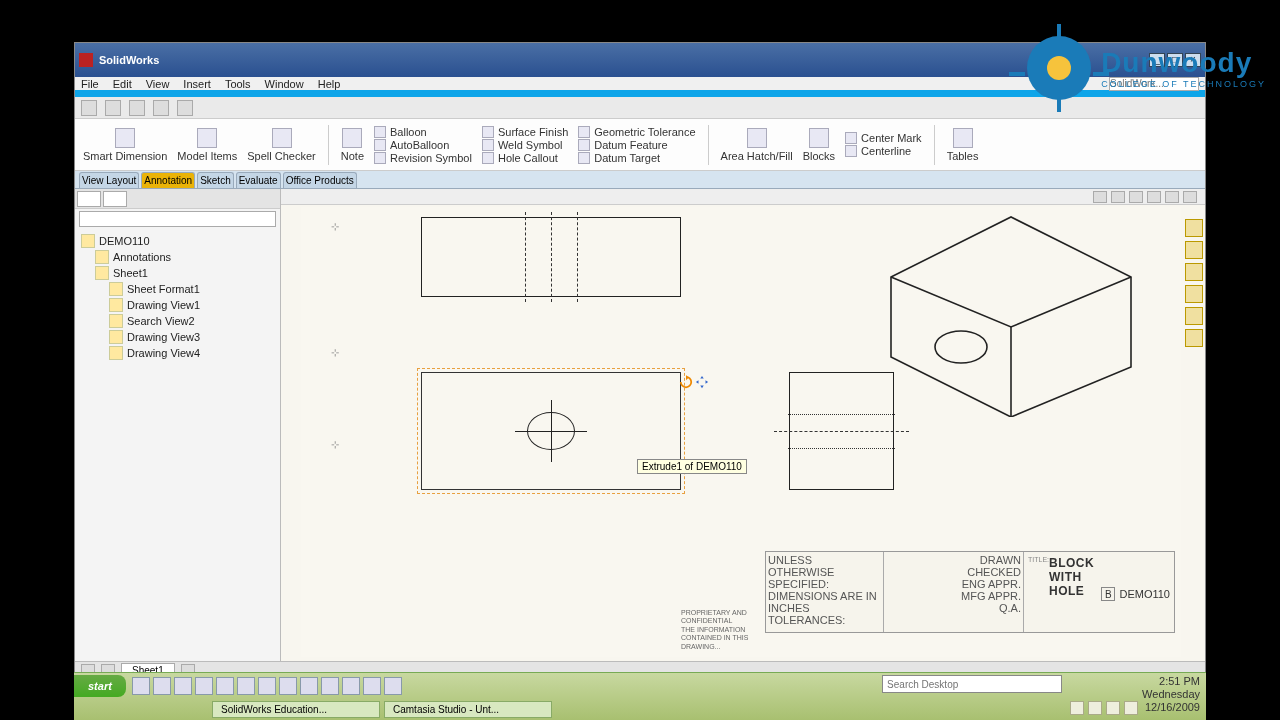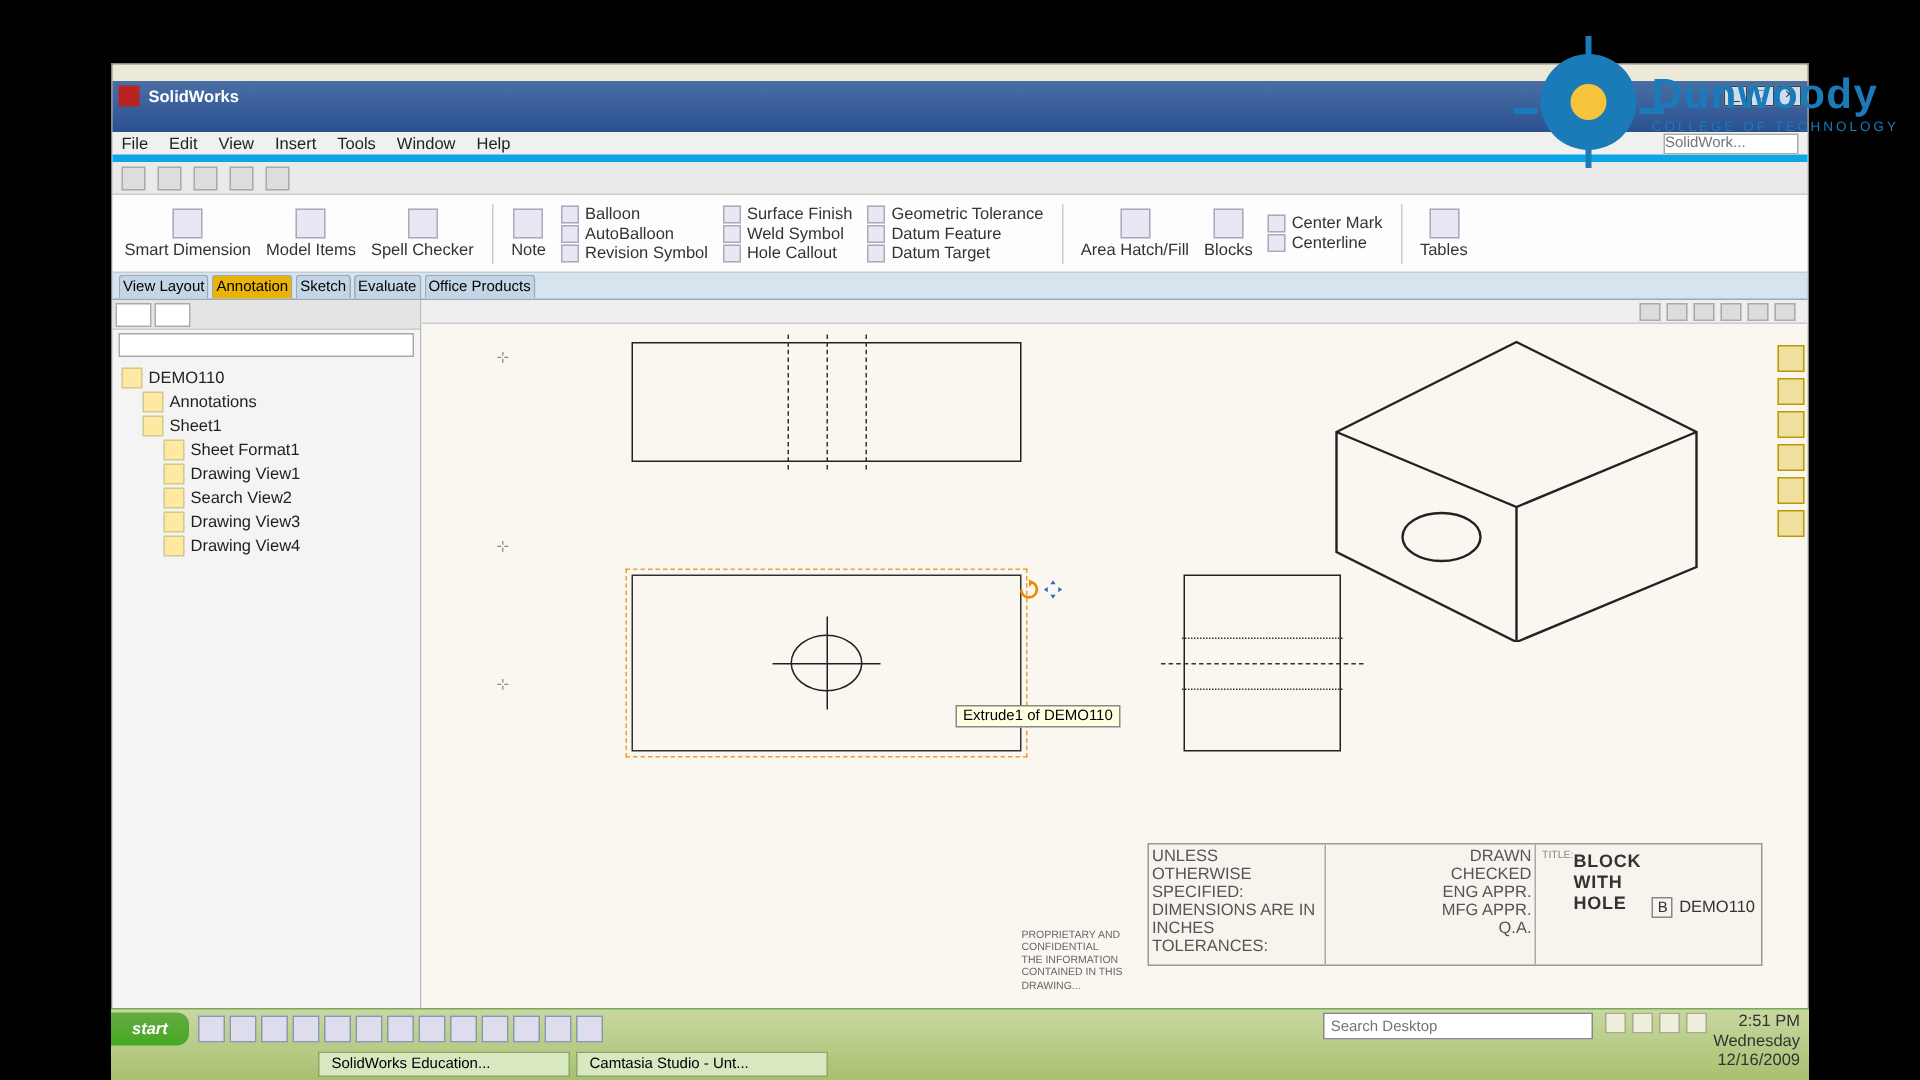--- a/index.html
+++ b/index.html
@@ -1,23 +1,23 @@
 <!DOCTYPE html>
 <html><head>
 <meta charset="utf-8">
 <style>
 * { margin: 0; padding: 0; box-sizing: border-box; font-family: Tahoma, sans-serif; font-size: 11px; }
 body { background: #000; width: 1280px; height: 720px; position: relative; }
 .app-window { position: absolute; left: 74px; top: 42px; width: 1132px; height: 640px; background: #ece9d8; border: 1px solid #888; }
-.titlebar { height: 18px; background: linear-gradient(#4a6fa5, #2a5090); display: flex; align-items: flex-end; padding: 17px 4px; color: #fff; margin-top: 11px; }
+.titlebar { height: 18px; background: linear-gradient(#4a6fa5, #2a5090); display: flex; align-items: center; padding: 17px 4px; color: #fff; }
 .titlebar .logo { width: 14px; height: 14px; background: #b22; margin-right: 6px; }
 .titlebar .title { font-weight: bold; }
 .titlebar .winbtns { margin-left: auto; display: flex; gap: 2px; }
 .titlebar .winbtns span { width: 16px; height: 14px; background: #cde; border: 1px solid #345; text-align: center; line-height: 12px; font-size: 10px; color: #234; }
-.menubar { height: 20px; background: #f0f0f0; display: flex; align-items: center; padding: 4px 6px; gap: 14px; border-bottom: 5px solid #0ea5e9; }
+.menubar { height: 20px; background: #f0f0f0; display: flex; align-items: center; padding: 4px 6px; gap: 14px; border-bottom: 7px solid #0ea5e9; }
 .menubar span { color: #222; }
 .toolbar1 { height: 22px; background: #eaeaea; display: flex; align-items: center; padding: 0 6px; gap: 8px; border-bottom: 1px solid #ccc; }
 .toolbar1 .tbicon { width: 16px; height: 16px; background: #ddd; border: 1px solid #aaa; }
 .ribbon { height: 52px; background: #fdfdfd; display: flex; align-items: center; padding: 0 8px; gap: 10px; border-bottom: 1px solid #ccc; }
 .ribbon .rbtn { display: flex; flex-direction: column; align-items: center; font-size: 10px; color: #333; }
 .ribbon .rbtn .ricon { width: 20px; height: 20px; background: #e8e8f4; border: 1px solid #aab; margin-bottom: 2px; }
 .ribbon .rsmall { display: flex; flex-direction: column; gap: 1px; font-size: 10px; color: #333; }
 .ribbon .rsmall div { display: flex; align-items: center; gap: 4px; }
 .ribbon .rsmall .ricon-s { width: 12px; height: 12px; background: #e8e8f4; border: 1px solid #aab; }
 .tabstrip { height: 18px; background: #d6e4f0; display: flex; align-items: flex-end; padding: 0 4px; border-bottom: 1px solid #9ab; }
@@ -70,21 +70,21 @@
 .statusbar { height: 18px; background: #ece9d8; display: flex; align-items: center; padding: 0 6px; font-size: 10px; color: #444; border-top: 1px solid #bbb; }
 .statusbar .sseg { margin-left: auto; display: flex; gap: 14px; }
 .taskbar { position: absolute; left: 74px; top: 672px; width: 1132px; height: 48px; background: linear-gradient(#c8d8a0, #a8c070); border-top: 1px solid #7a5; display: flex; align-items: flex-start; }
 .taskbar .start { background: linear-gradient(#6a4, #4a2); color: #fff; font-weight: bold; font-style: italic; padding: 4px 14px; border-radius: 0 8px 8px 0; margin: 2px 6px 0 0; height: 22px; display: flex; align-items: center; }
 .taskbar .ql { display: flex; gap: 3px; margin-top: 4px; }
 .taskbar .ql .qi { width: 18px; height: 18px; background: #dde; border: 1px solid #89a; }
 .taskbar .tasks { display: flex; gap: 4px; margin-left: 8px; margin-top: 28px; position: absolute; left: 130px; justify-content: space-between; }
 .taskbar .tasks .task { background: #d8e8c0; border: 1px solid #8a6; padding: 2px 8px; font-size: 10px; width: 168px; overflow: hidden; white-space: nowrap; }
 .taskbar .search { margin-left: auto; margin-top: 2px; margin-right: 8px; }
 .taskbar .search input { width: 180px; height: 18px; border: 1px solid #888; padding: 0 4px; font-size: 10px; }
-.taskbar .tray { display: flex; align-items: flex-start; gap: 4px; margin-right: 6px; margin-top: 2px; }
+.taskbar .tray { display: flex; align-items: flex-end; gap: 4px; margin-right: 6px; margin-top: 2px; }
 .taskbar .tray .ti { width: 14px; height: 14px; background: #eed; border: 1px solid #aa8; }
 .taskbar .clock { color: #333; font-size: 10px; text-align: right; line-height: 1.2; margin-top: 0px; }
 .dunwoody { position: absolute; right: 14px; top: 36px; display: flex; align-items: center; gap: 10px; }
 .dunwoody .seal { width: 64px; height: 64px; border-radius: 50%; background: #1a7bb8; display: flex; align-items: center; justify-content: center; position: relative; }
 .dunwoody .seal .inner { width: 24px; height: 24px; border-radius: 50%; background: #f6c33c; }
 .dunwoody .seal .spike { position: absolute; width: 4px; height: 16px; background: #1a7bb8; }
 .dunwoody .text .name { font-size: 28px; font-weight: bold; color: #1a7bb8; letter-spacing: 1px; }
 .dunwoody .text .sub { font-size: 9px; color: #1a7bb8; letter-spacing: 2px; }
 .sep { width: 1px; height: 40px; background: #ccc; margin: 0 2px; }
 .origin-marker { position: absolute; color: #888; font-size: 10px; }

